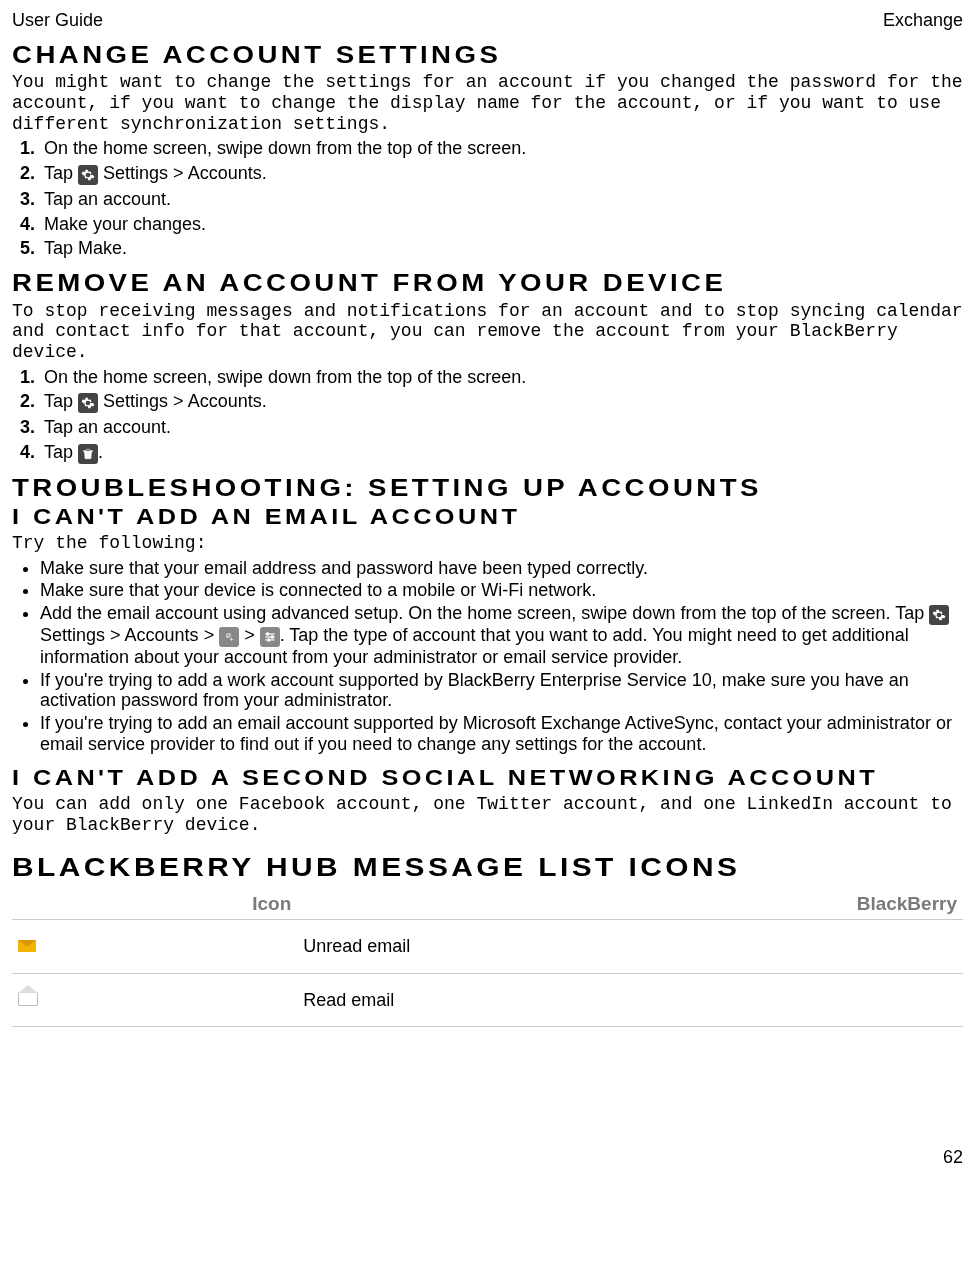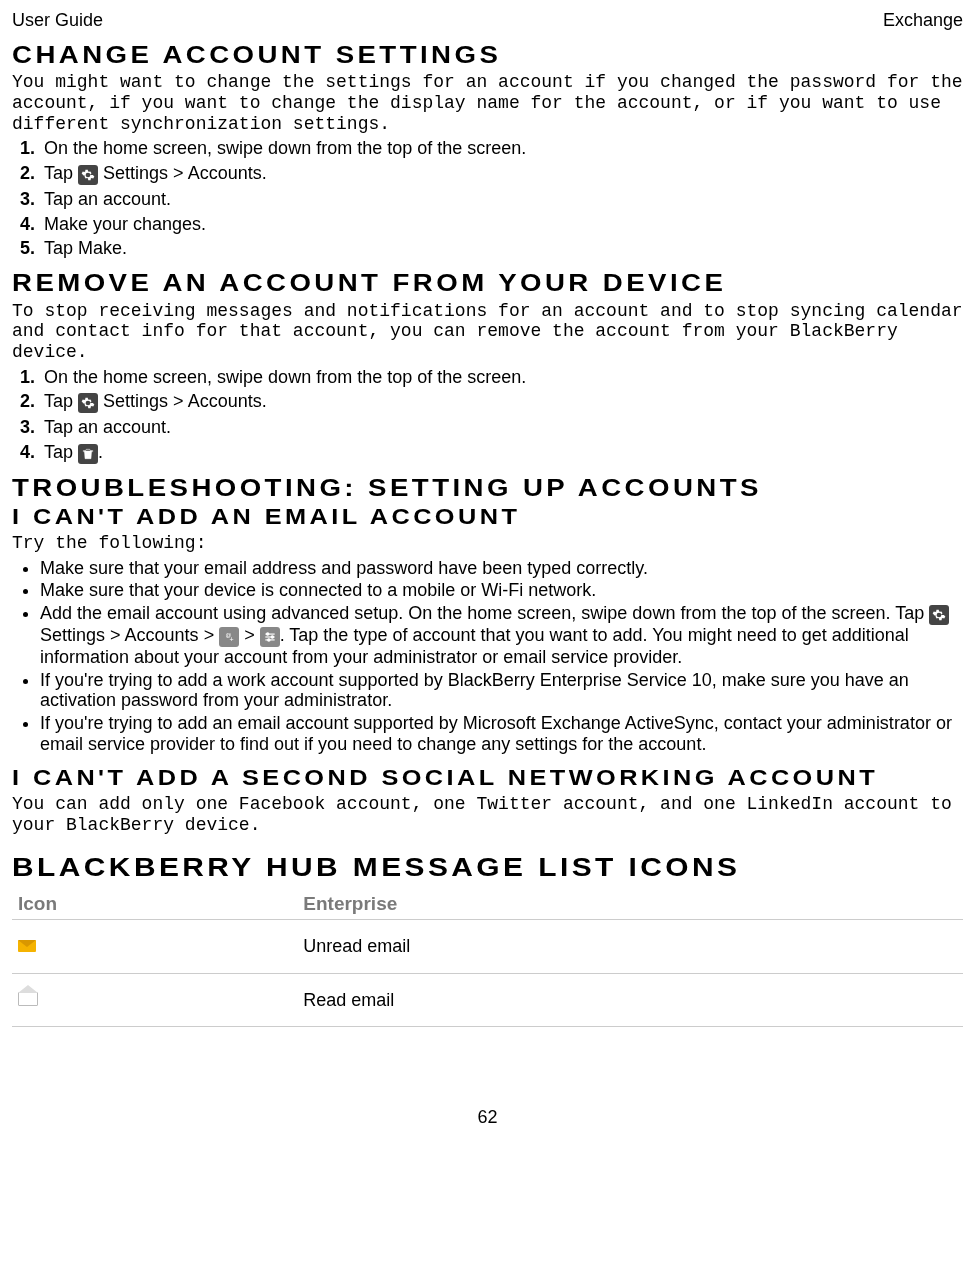--- a/index.html
+++ b/index.html
@@ -86,21 +86,21 @@
     background: #888;
   }
   .icon-box svg { width: 14px; height: 14px; }
   .bold { font-weight: normal; }
   table.icons {
     width: 100%;
     border-collapse: collapse;
     margin-top: 6px;
   }
   table.icons th {
-    text-align: left;
+    text-align: right;
     color: #7a7a7a;
     font-size: 19px;
     padding: 4px 6px;
     border-bottom: 1px solid #ccc;
   }
   table.icons td {
     padding: 16px 6px;
     border-bottom: 1px solid #ccc;
     vertical-align: middle;
     font-size: 18px;
@@ -119,22 +119,22 @@
     display:inline-block; width:18px; height:12px;
     border:1px solid #bbb; position:relative; border-radius:1px;
     background:#fff;
   }
   .mini-env-open::before {
     content:""; position:absolute; top:-8px; left:-1px;
     border-left:10px solid transparent; border-right:10px solid transparent;
     border-bottom:8px solid #ddd;
   }
   .page-num {
-    text-align: center;
-    margin-top: 80px;
+    text-align: right;
+    margin-top: 120px;
     font-size: 18px;
   }
 </style>
 </head>
 <body>
 
 <div class="header-row">
   <span>User Guide</span>
   <span>Exchange</span>
 </div>
@@ -214,21 +214,21 @@
 </ul>
 
 <h3 class="sub-title">I can't add a second social networking account</h3>
 <p>You can add only one Facebook account, one Twitter account, and one LinkedIn account to your BlackBerry device.</p>
 
 <h2 class="section-title">BlackBerry Hub message list icons</h2>
 <table class="icons">
   <tbody>
       <tr>
     <th>Icon</th>
-    <th>Enterprise</th>
+    <th>BlackBerry</th>
   </tr>
   <tr>
     <td class="icon-cell"><span class="mini-env-closed"></span></td>
     <td>Unread email</td>
   </tr>
   <tr>
     <td class="icon-cell"><span class="mini-env-open"></span></td>
     <td>Read email</td>
   </tr>
 </tbody>

